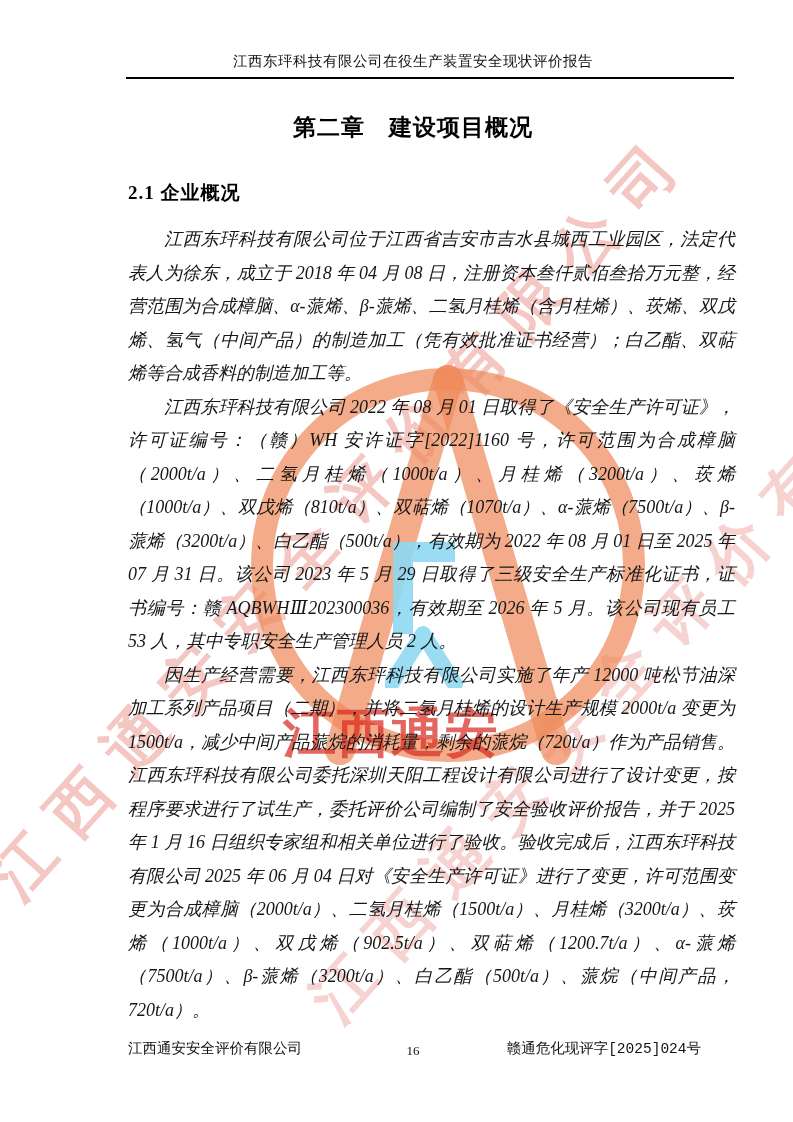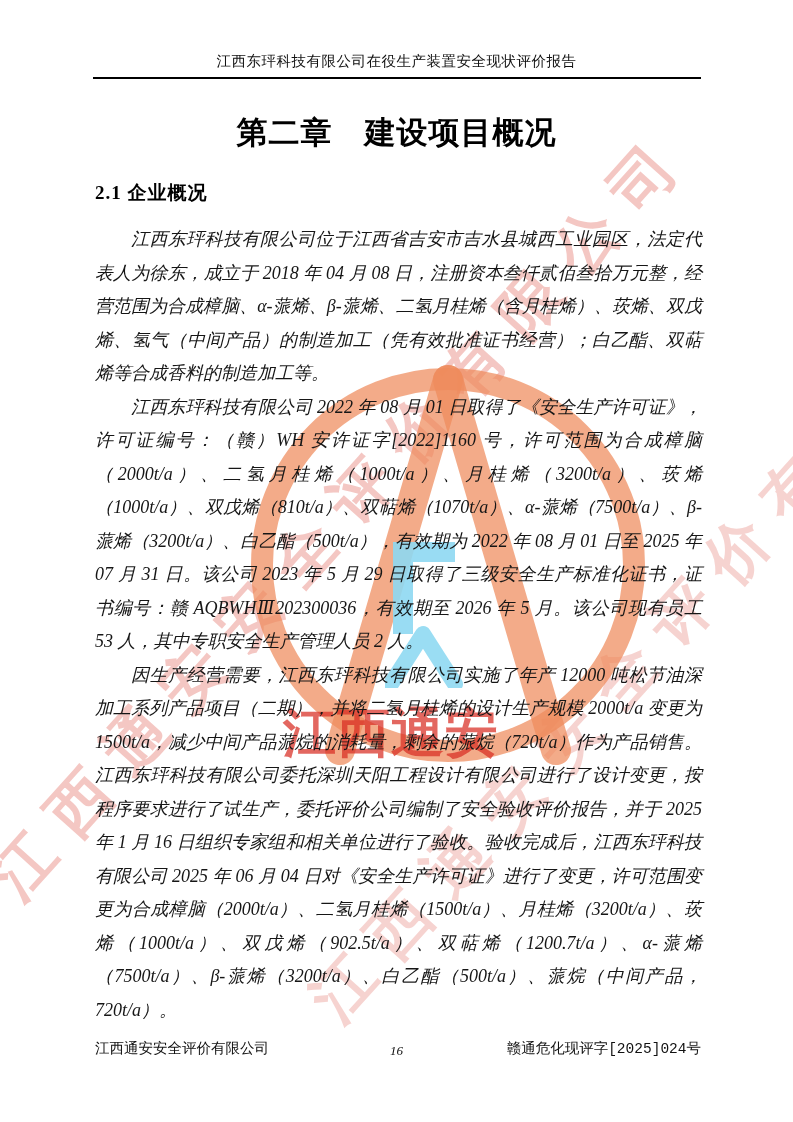--- a/index.html
+++ b/index.html
@@ -22,46 +22,46 @@
   .wm-band {
     position:absolute; white-space:nowrap;
     font-family:"Liberation Sans","DejaVu Sans",sans-serif;
     font-weight:bold; font-size:62px; letter-spacing:22px;
     color:rgba(226,108,98,0.38);
     transform-origin:0 0; transform:rotate(-48deg); line-height:1;
   }
   .wm-band.b1 { left:-20px; top:868px; }
   .wm-band.b2 { left:300px; top:990px; color:rgba(226,108,98,0.30); }
   
-  .content { position:absolute; inset:0; z-index:1; }
+  .content { position:absolute; inset:0; z-index:1;margin-left:33px; }
   .doc-header {
     position:absolute; top:52px; left:0; right:0; text-align:center;
     font-size:14.5px; color:#111; letter-spacing:0.5px;
   }
   .header-rule {
     position:absolute; top:77px; left:93px; width:608px;
     border-top:2px solid #000; height:0;
   }
   .chapter-title {
     position:absolute; top:112px; left:0; right:0; text-align:center;
     font-family:"Liberation Sans","DejaVu Sans",sans-serif;
-    font-size:31px; font-weight:bold; letter-spacing:1px; color:#000;
+    font-size:23px; font-weight:bold; letter-spacing:1px; color:#000;
   }
   .section-heading {
     position:absolute; top:180px; left:95px;
     font-size:19px; font-weight:bold; letter-spacing:1px; color:#000;
   }
   .body-text {
     position:absolute; top:223px; left:95px; width:607px;
     font-size:18px; line-height:33.5px; text-align:justify;
     text-justify:inter-ideograph;
   }
   .body-text p { margin:0; text-indent:2em;font-style:italic; }
   .footer-left  { position:absolute; left:95px;  top:1039px; font-size:14.5px; color:#111; }
-  .footer-page  { position:absolute; left:0; right:0; top:1043px; text-align:center; font-size:13px; color:#111;font-style:italic; }
+  .footer-page  { position:absolute; left:0; right:0; top:1043px; text-align:center; font-size:13px; color:#111; }
   .footer-right { position:absolute; right:92px; top:1039px; font-size:14.5px; color:#111;font-family:Liberation Mono, monospace; }
 </style>
 </head>
 <body>
 
 <div class="page">
 
   <div class="wm-layer">
 
     <div class="wm-band b1">江西通安安全评价有限公司</div>

